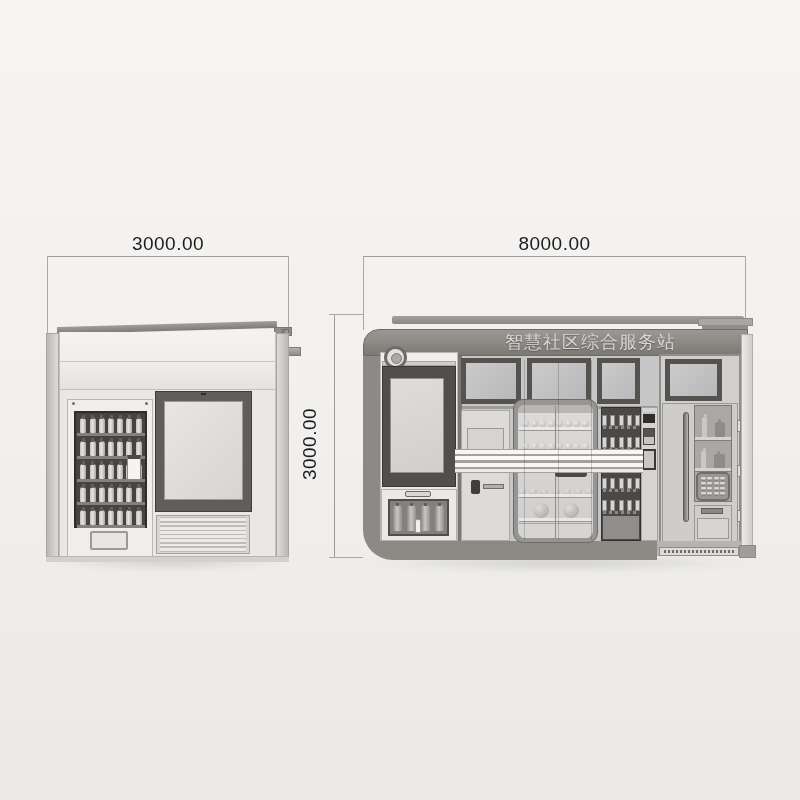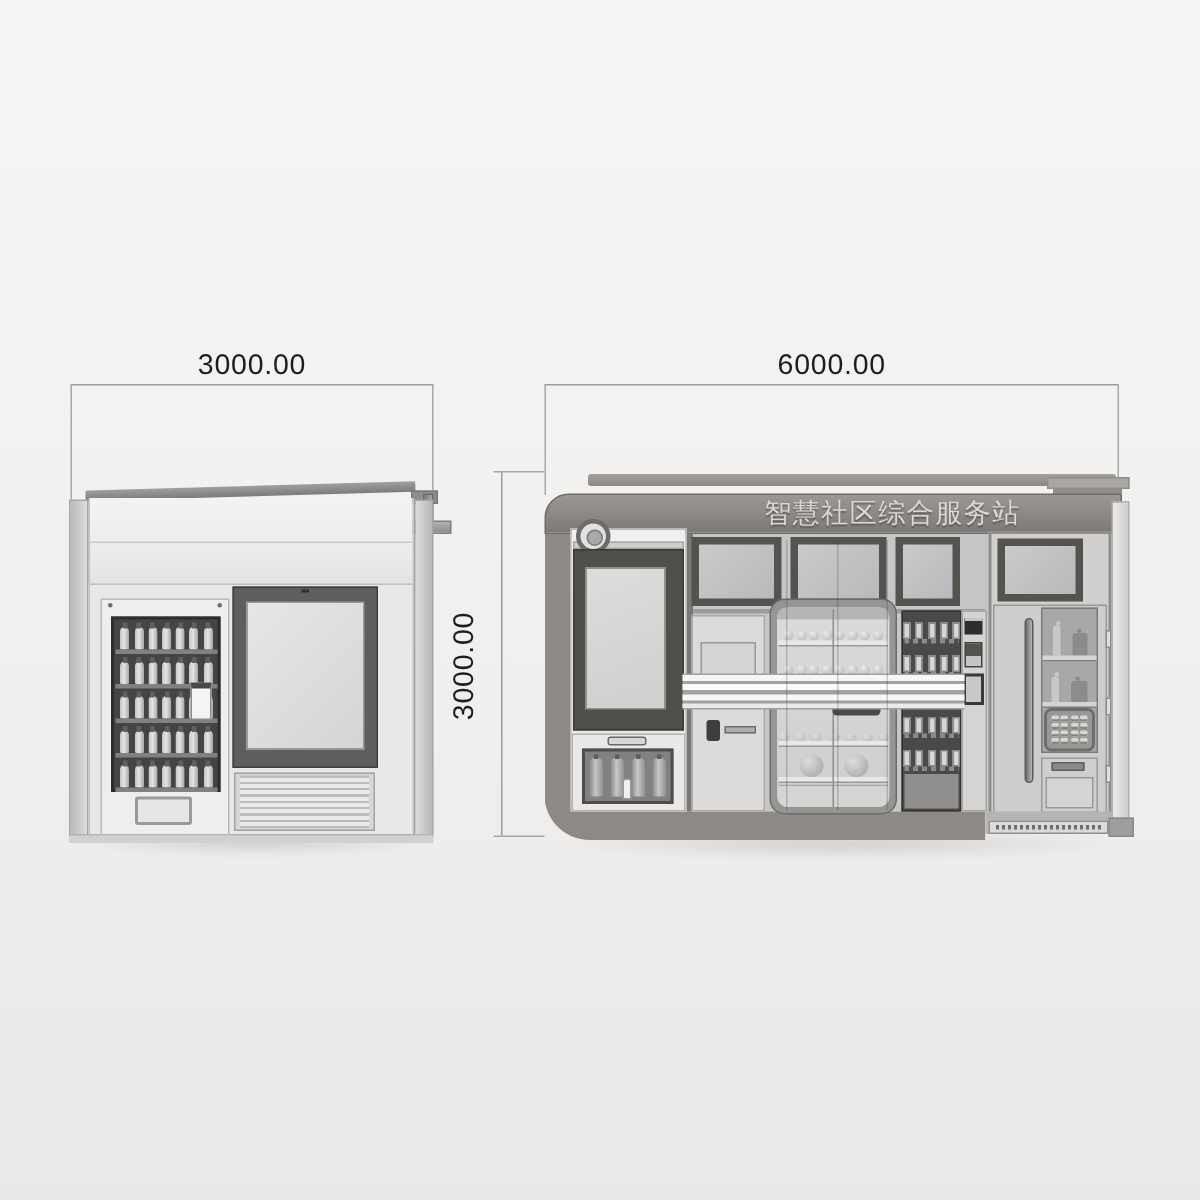--- a/index.html
+++ b/index.html
@@ -40,21 +40,21 @@
   .lv-louver-frame{background:#d8d7d6;border:1px solid #a3a2a1;}
   .lv-louver{background:repeating-linear-gradient(180deg,#bdbcbb 0 1.5px,#eceae9 1.5px 4.2px);}
   .lv-arm{background:linear-gradient(180deg,#b3b2b1,#8e8d8c);border:1px solid #7d7c7b;}
   .lv-post{background:linear-gradient(90deg,#7f7e7d,#a5a4a3);border:1px solid #6e6d6c;}
 
   
   .rv-roof{background:linear-gradient(180deg,#a3a19e,#8b8885);border-radius:2px;}
   .rv-cornice1{background:#a9a7a4;border:1px solid #8f8d8a;}
   .rv-cornice2{background:#918f8c;}
   .rv-fascia{background:linear-gradient(180deg,#9b9893,#8b8883 55%,#7c7974);border:1px solid #6f6c68;border-radius:16px 2px 0 0;}
-  .rv-sign{font-size:18px;line-height:27px;color:#d9d8d6;letter-spacing:1px;text-align:center;
+  .rv-sign{font-size:18px;line-height:27px;color:#d9d8d6;letter-spacing:1px;
            text-shadow:0 1px 1px rgba(40,40,40,.45);}
   .rv-frameL{border-left:17px solid #8d8a85;border-bottom:19px solid #8d8a85;border-bottom-left-radius:30px;}
   .rv-glassbg{background:#c7c6c7;}
   .rv-kiosk{background:linear-gradient(180deg,#f1f0ef,#e6e5e4);border:1px solid #b9b8b7;}
   .rv-camera{width:23px;height:23px;border-radius:50%;border:3px solid #6e6c6a;background:#e2e1e0;}
   .rv-camera::after{content:'';position:absolute;left:4px;top:4px;width:9px;height:9px;border-radius:50%;
                     background:#aba9a8;border:1px solid #7c7a78;}
   .rv-screen-bar{background:#cfcecd;border:1px solid #a8a7a6;}
   .rv-screen{background:#514f4c;border:1px solid #3a3836;}
   .rv-screen-inner{background:linear-gradient(160deg,#dedddc,#d0cfce);border:1px solid #8f8e8d;}
@@ -125,21 +125,21 @@
 
   <div class="gshadow" style="left:48px;top:554px;width:242px;height:16px;"></div>
   <div class="gshadow" style="left:363px;top:554px;width:392px;height:18px;"></div>
 
   <div style="position:static;">
     <div class="dim-label" style="left:47px;top:233px;width:242px;">3000.00</div>
     <div class="dim-line" style="left:47px;top:256px;width:242px;height:1px;"></div>
     <div class="ext-line" style="left:47px;top:256px;width:1px;height:77px;"></div>
     <div class="ext-line" style="left:288px;top:256px;width:1px;height:71px;"></div>
 
-    <div class="dim-label" style="left:363px;top:233px;width:383px;">6000.00</div>
+    <div class="dim-label" style="left:363px;top:233px;width:383px;">8000.00</div>
     <div class="dim-line" style="left:363px;top:256px;width:383px;height:1px;"></div>
     <div class="ext-line" style="left:363px;top:256px;width:1px;height:74px;"></div>
     <div class="ext-line" style="left:745px;top:256px;width:1px;height:62px;"></div>
 
     <div class="dim-label dim-label-vert" style="left:259px;top:434px;width:100px;height:20px;">3000.00</div>
     <div class="dim-line" style="left:334px;top:314px;width:1px;height:243px;"></div>
     <div class="ext-line" style="left:329px;top:314px;width:34px;height:1px;"></div>
     <div class="ext-line" style="left:329px;top:557px;width:34px;height:1px;"></div>
   </div>
 

